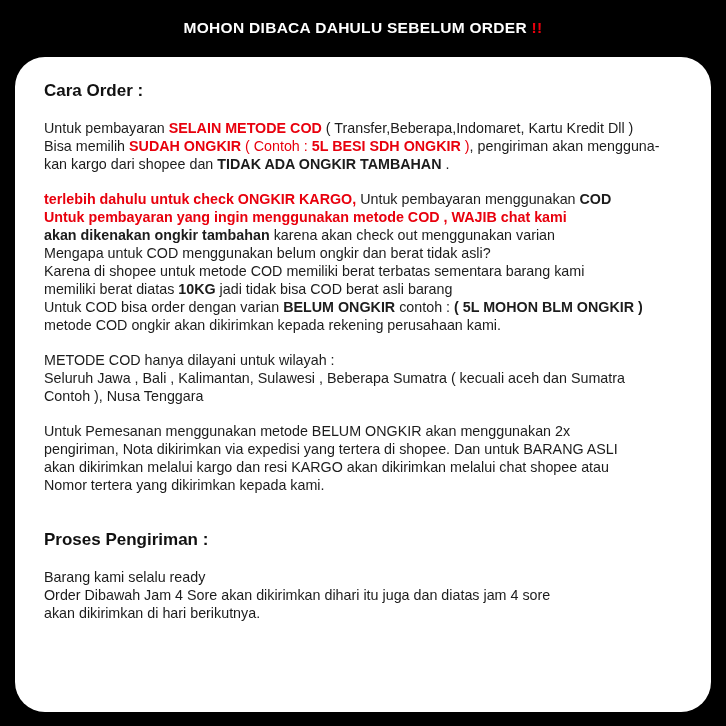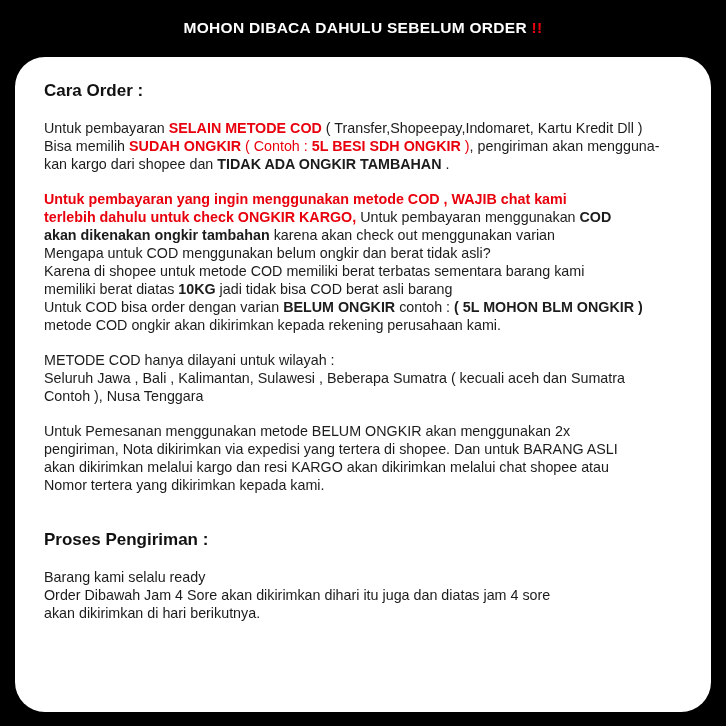--- a/index.html
+++ b/index.html
@@ -63,27 +63,27 @@
 <div class="stage">
   <div class="header">
     <span>MOHON DIBACA DAHULU SEBELUM ORDER</span><span class="r"> !!</span>
   </div>
   <div class="card">
     <div class="card-content">
         <div class="block heading">
           <div class="line"><span class="b">Cara Order :</span></div>
         </div>
         <div class="block paragraph">
-          <div class="line"><span>Untuk pembayaran </span><span class="b r">SELAIN METODE COD</span><span> ( Transfer,Shopeepay,Indomaret, Kartu Kredit Dll )</span></div>
+          <div class="line"><span>Untuk pembayaran </span><span class="b r">SELAIN METODE COD</span><span> ( Transfer,Beberapa,Indomaret, Kartu Kredit Dll )</span></div>
           <div class="line"><span>Bisa memilih </span><span class="b r">SUDAH ONGKIR</span><span class="r"> ( Contoh : </span><span class="b r">5L BESI SDH ONGKIR</span><span class="r"> )</span><span>, pengiriman akan mengguna-</span></div>
           <div class="line"><span>kan kargo dari shopee dan </span><span class="b">TIDAK ADA ONGKIR TAMBAHAN</span><span> .</span></div>
         </div>
         <div class="block paragraph">
+          <div class="line"><span class="b r">terlebih dahulu untuk check ONGKIR KARGO,</span><span> Untuk pembayaran menggunakan </span><span class="b">COD</span></div>
           <div class="line"><span class="b r">Untuk pembayaran yang ingin menggunakan metode COD , WAJIB chat kami</span></div>
-          <div class="line"><span class="b r">terlebih dahulu untuk check ONGKIR KARGO,</span><span> Untuk pembayaran menggunakan </span><span class="b">COD</span></div>
           <div class="line"><span class="b">akan dikenakan ongkir tambahan</span><span> karena akan check out menggunakan varian</span></div>
           <div class="line"><span>Mengapa untuk COD menggunakan belum ongkir dan berat tidak asli?</span></div>
           <div class="line"><span>Karena di shopee untuk metode COD memiliki berat terbatas sementara barang kami</span></div>
           <div class="line"><span>memiliki berat diatas </span><span class="b">10KG</span><span> jadi tidak bisa COD berat asli barang</span></div>
           <div class="line"><span>Untuk COD bisa order dengan varian </span><span class="b">BELUM ONGKIR</span><span> contoh : </span><span class="b">( 5L MOHON BLM ONGKIR )</span></div>
           <div class="line"><span>metode COD ongkir akan dikirimkan kepada rekening perusahaan kami.</span></div>
         </div>
         <div class="block paragraph">
           <div class="line"><span>METODE COD hanya dilayani untuk wilayah :</span></div>
           <div class="line"><span>Seluruh Jawa , Bali , Kalimantan, Sulawesi , Beberapa Sumatra ( kecuali aceh dan Sumatra</span></div>

